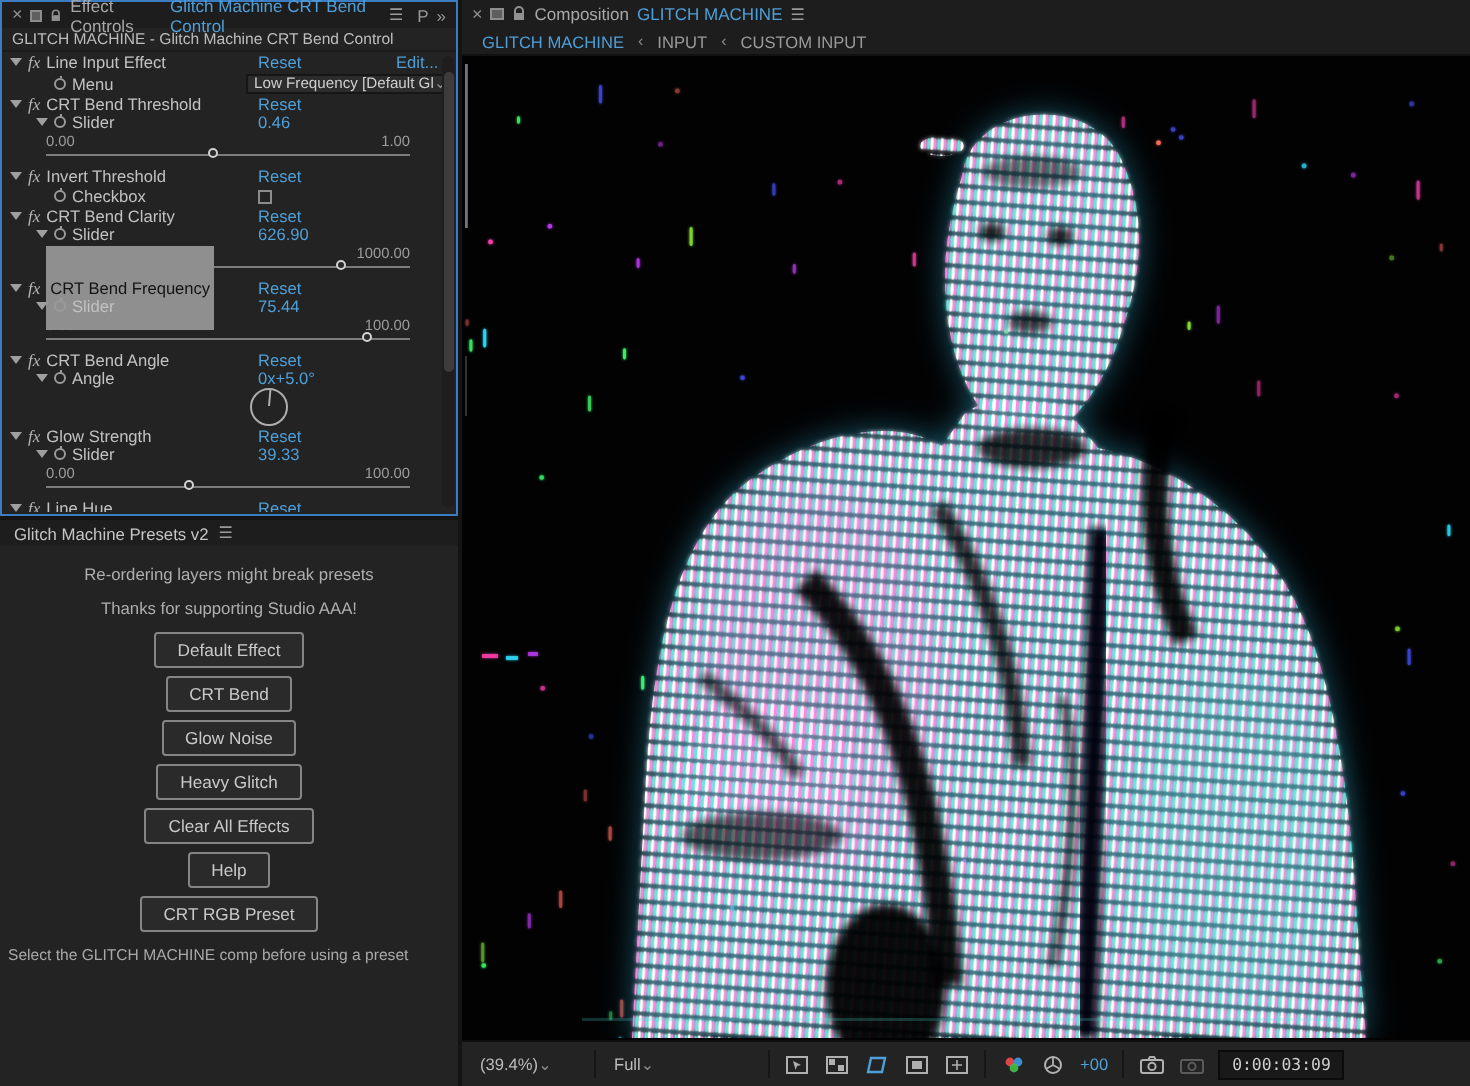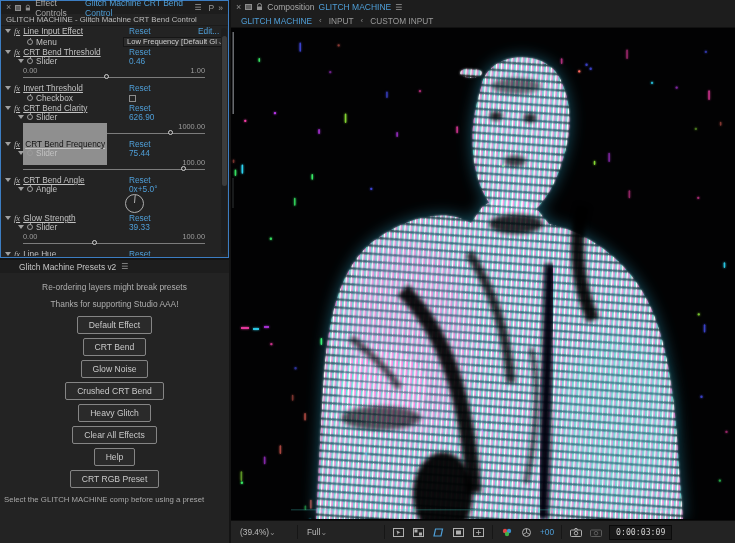--- a/index.html
+++ b/index.html
@@ -27,21 +27,21 @@
               border:1px solid #3c7dc2; }
   .ec-tabbar { height:13px; }
   .ec-tabbar .grow { flex:1; }
   .ec-context { height:12px; display:flex; align-items:center; padding-left:5px;
                 font-size:7.8px; color:#bdbdbd; background:#232323; border-bottom:1px solid #1b1b1b; }
   .ec-rows { position:relative; height:230px; overflow:hidden; padding-right:8px; }
   .scrollbar { position:absolute; right:1px; top:2px; width:6px; height:226px; background:#1e1e1e; border-radius:3px; }
   .scrollbar .thumb { position:absolute; top:8px; left:0.5px; width:5px; height:150px; background:#3c3c3c; border-radius:3px; }
 
   .row { position:relative; display:flex; align-items:center; font-size:8.3px; color:#c2c2c2; }
-  .row.name-row { height:10px; padding-left:4px; gap:3px;text-decoration:underline; }
+  .row.name-row { height:10px; padding-left:4px; gap:3px; }
   .row.param-row { height:8px; padding-left:17px; gap:3px; }
   .row.menu-row { height:11px; padding-left:26px; gap:3px; }
   .row.dial-row { height:20px; }
   .fx { font-style:italic; font-family:"Liberation Serif", serif; font-size:8.5px; color:#b5b5b5; }
   .ename { white-space:nowrap; }
   .ename.selected { background:#8f8f8f; color:#141414; padding:16px 2px; }
   .reset { position:absolute; left:128px; }
   .edit  { position:absolute; left:197px; }
   .val   { position:absolute; left:128px; }
   .stopwatch { position:relative; width:6px; height:6px; border:1px solid #9a9a9a; border-radius:50%; display:inline-block; }
@@ -56,21 +56,21 @@
   .thumb-dot { position:absolute; top:-3px; width:5px; height:5px; border:1px solid #d2d2d2;
                border-radius:50%; background:#2a2a2a; margin-left:-3px; }
   .dial { position:relative; width:19px; height:19px; border:1.4px solid #aeaeae; border-radius:50%; margin-left:124px; }
   .needle { position:absolute; left:50%; bottom:50%; width:1.4px; height:8px; background:#aeaeae;
             transform-origin:bottom center; margin-left:-0.7px; }
 
   
   .presets { position:absolute; top:258px; left:0; width:229px; height:285px; background:#232323;
              border-top:2px solid #141414; }
   .presets-header { height:13px; background:#1d1d1d; display:flex; align-items:center; gap:5px;
-                    padding-left:19px; font-size:8.4px; color:#c6c6c6; }
+                    padding-left:7px; font-size:8.4px; color:#c6c6c6; }
   .presets-body { text-align:center; font-size:8.4px; color:#aeaeae; padding-top:9px; }
   .presets-body .note { margin-bottom:7px; }
   .preset-btn { display:block; margin:4px auto 0; background:#2a2a2a; border:1px solid #858585;
                 border-radius:2px; color:#c9c9c9; font-size:8.6px; padding:3px 11px;
                 font-family:"Liberation Sans", sans-serif; cursor:pointer; }
   .presets-footer { text-align:left; font-size:7.8px; color:#a9a9a9; padding:7px 0 0 4px; }
 
   
   .right { position:absolute; left:231px; top:0; width:504px; height:543px; background:#232323; }
   .viewer-tabs { height:14px; background:#1d1d1d; display:flex; align-items:center; gap:7px;
@@ -265,21 +265,20 @@
       <div class="presets-header">
         <span>Glitch Machine Presets v2</span>
         <span class="hamburger">☰</span>
       </div>
       <div class="presets-body">
         <div class="note">Re-ordering layers might break presets</div>
         <div class="note">Thanks for supporting Studio AAA!</div>
         <button class="preset-btn">Default Effect</button>
         <button class="preset-btn">CRT Bend</button>
         <button class="preset-btn">Glow Noise</button>
-        <button class="preset-btn">Crushed CRT Bend</button>
         <button class="preset-btn">Heavy Glitch</button>
         <button class="preset-btn">Clear All Effects</button>
         <button class="preset-btn">Help</button>
         <button class="preset-btn">CRT RGB Preset</button>
         <div class="presets-footer">Select the GLITCH MACHINE comp before using a preset</div>
       </div>
     </div>
   </div>
 
   <div class="right">

